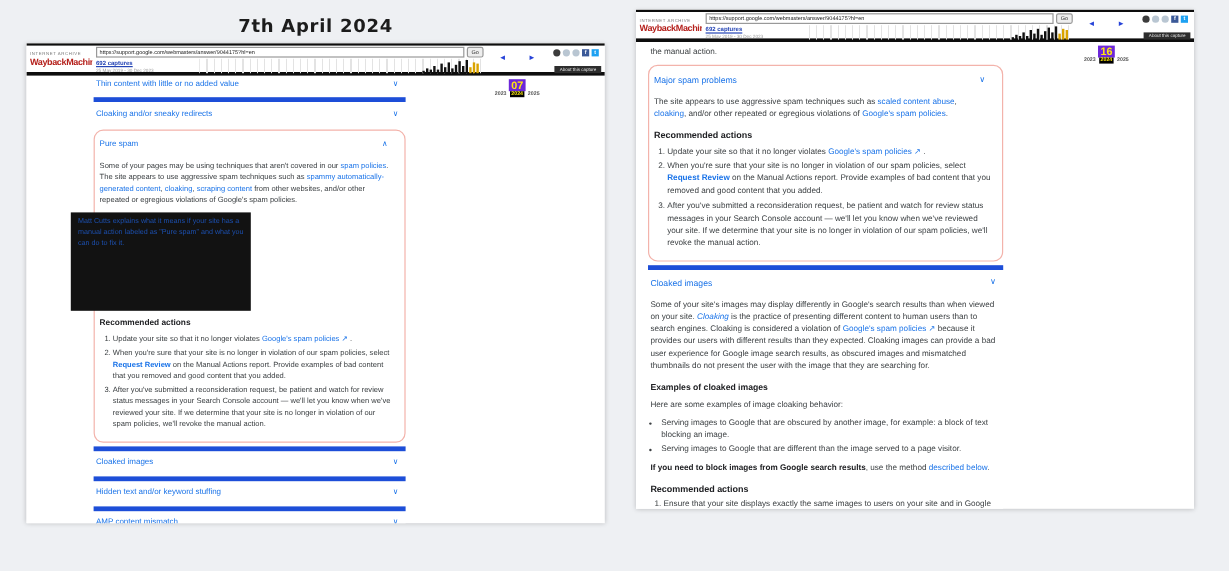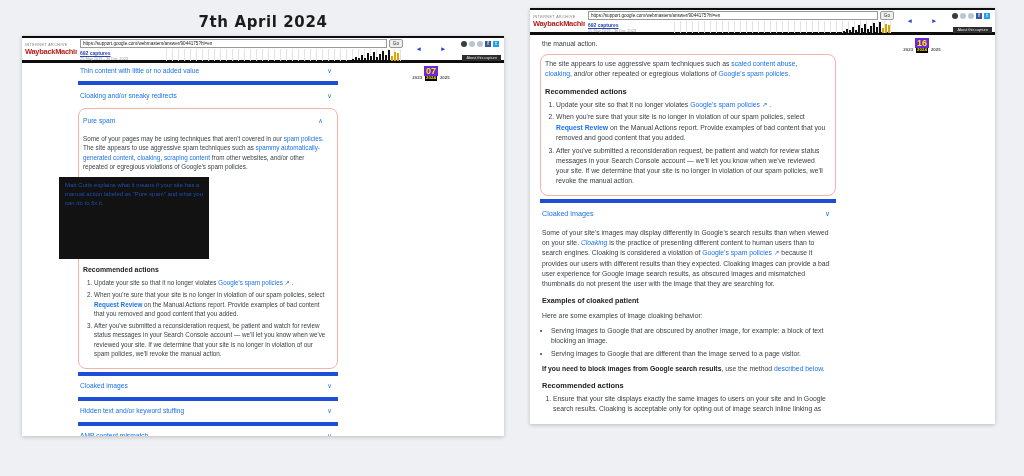--- a/index.html
+++ b/index.html
@@ -245,35 +245,39 @@
         <span class="wb-sq fb">f</span>
         <span class="wb-sq tw">t</span>
         <span class="wb-about">About this capture</span>
       </div>
     </div>
 
     <div class="gs-body c-right">
       <p class="lead-line">the manual action.</p>
 
       <div class="hl-box">
+        <div class="acc-row">
+          <span>Major spam problems</span>
+          <span class="chev">∨</span>
+        </div>
         <p class="para"><span class="seg-p">The site appears to use aggressive spam techniques such as </span><span class="seg-l">scaled content abuse</span><span class="seg-p">, </span><span class="seg-l">cloaking</span><span class="seg-p">, and/or other repeated or egregious violations of </span><span class="seg-l">Google's spam policies</span><span class="seg-p">.</span></p>
         <div class="rec-h">Recommended actions</div>
         <ol class="steps">
           <li><span class="seg-p">Update your site so that it no longer violates </span><span class="seg-l">Google's spam policies ↗</span><span class="seg-p"> .</span></li>
           <li><span class="seg-p">When you're sure that your site is no longer in violation of our spam policies, select </span><span class="seg-bl">Request Review</span><span class="seg-p"> on the Manual Actions report. Provide examples of bad content that you removed and good content that you added.</span></li>
           <li><span class="seg-p">After you've submitted a reconsideration request, be patient and watch for review status messages in your Search Console account — we'll let you know when we've reviewed your site. If we determine that your site is no longer in violation of our spam policies, we'll revoke the manual action.</span></li>
         </ol>
       </div>
 
       <div class="acc-row">
         <span>Cloaked images</span>
         <span class="chev">∨</span>
       </div>
       <p class="para"><span class="seg-p">Some of your site's images may display differently in Google's search results than when viewed on your site. </span><span class="seg-il">Cloaking</span><span class="seg-p"> is the practice of presenting different content to human users than to search engines. Cloaking is considered a violation of </span><span class="seg-l">Google's spam policies ↗</span><span class="seg-p">  because it provides our users with different results than they expected. Cloaking images can provide a bad user experience for Google image search results, as obscured images and mismatched thumbnails do not present the user with the image that they are searching for.</span></p>
-      <div class="sub-h">Examples of cloaked patient</div>
+      <div class="sub-h">Examples of cloaked images</div>
       <p class="para">Here are some examples of image cloaking behavior:</p>
       <ul class="bullets">
         <li>Serving images to Google that are obscured by another image, for example: a block of text blocking an image.</li>
         <li>Serving images to Google that are different than the image served to a page visitor.</li>
       </ul>
       <p class="para"><span class="seg-b">If you need to block images from Google search results</span><span class="seg-p">, use the method </span><span class="seg-l">described below</span><span class="seg-p">.</span></p>
       <div class="rec-h">Recommended actions</div>
       <ol class="steps">
         <li><span class="seg-p">Ensure that your site displays exactly the same images to users on your site and in Google search results. Cloaking is acceptable only for opting out of image search inline linking as</span></li>
       </ol>

